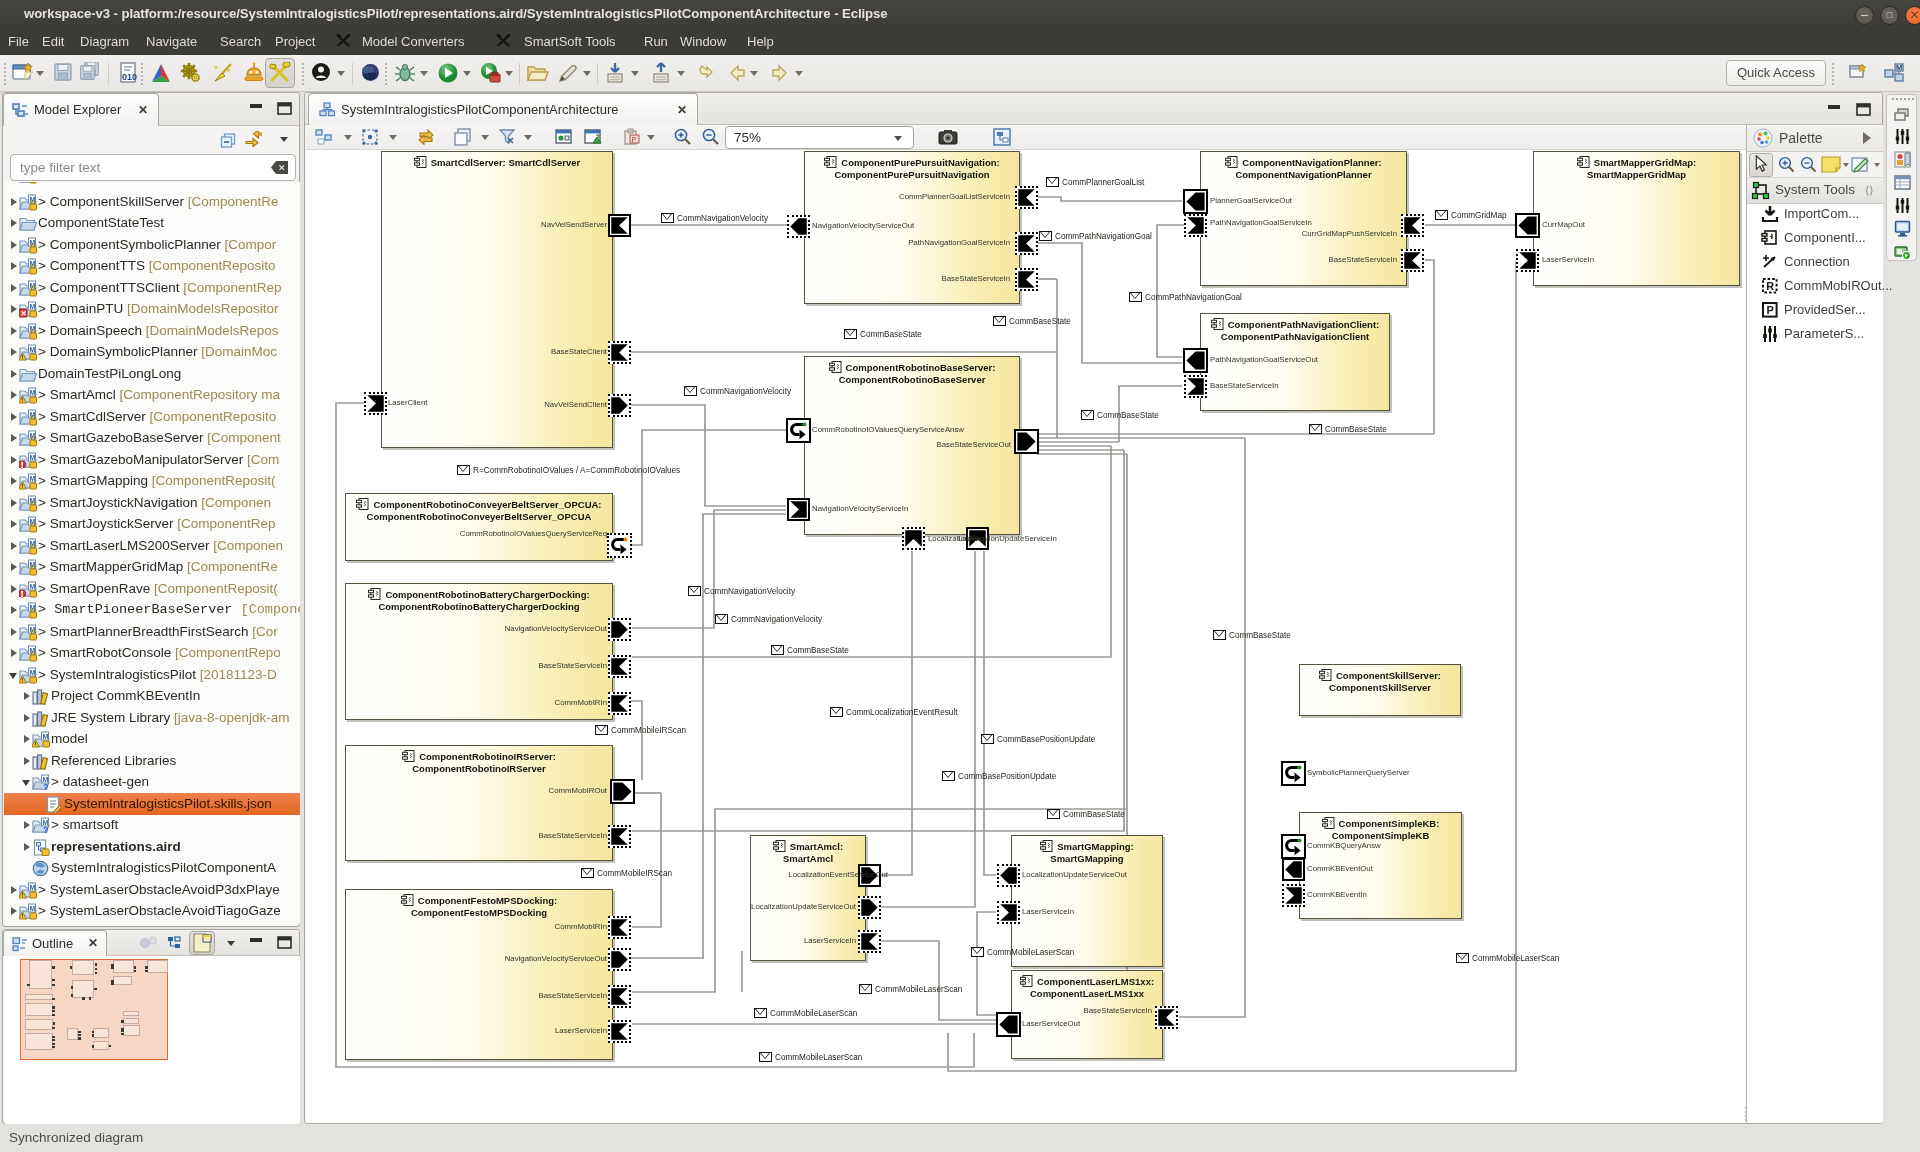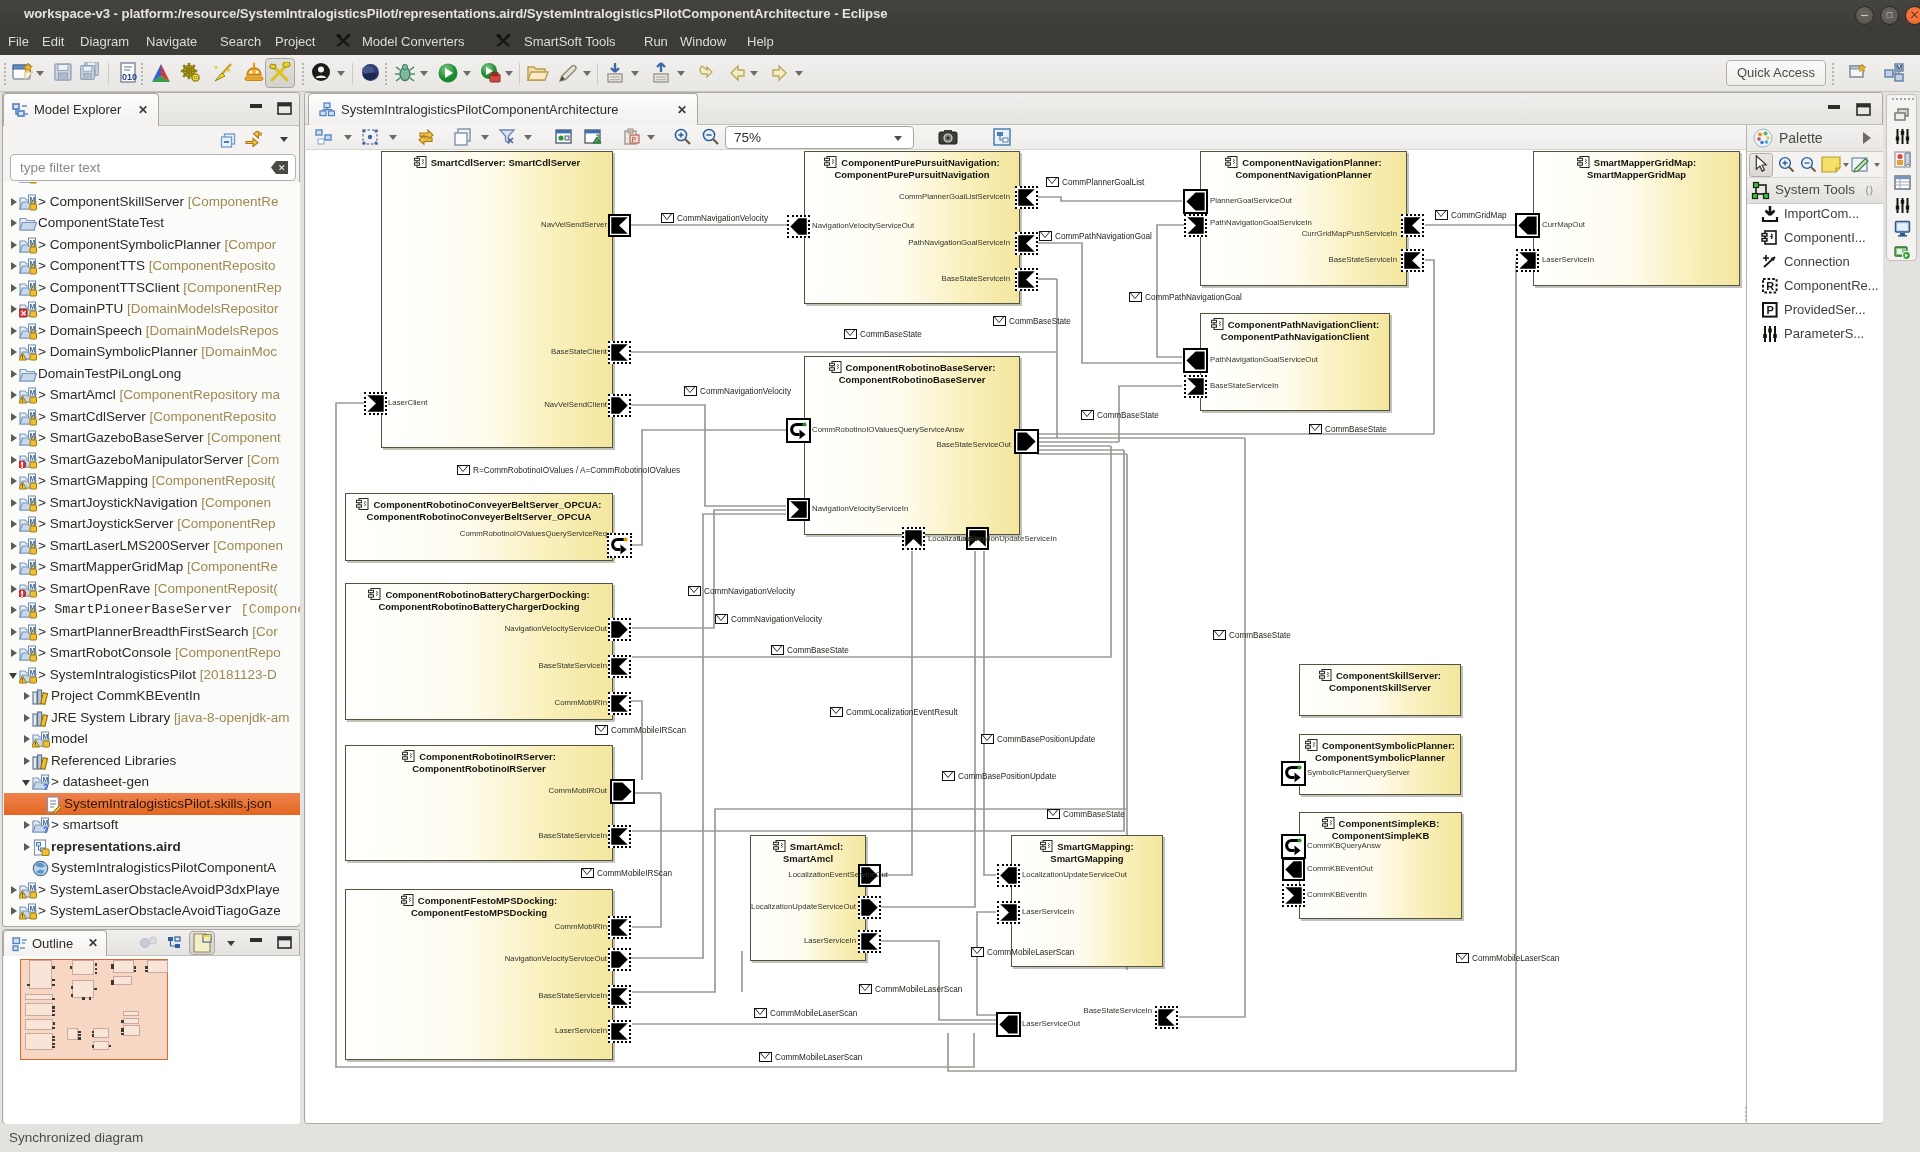--- a/index.html
+++ b/index.html
@@ -1240,35 +1240,35 @@
             </svg></span>ComponentFestoMPSDocking:<br>ComponentFestoMPSDocking</div>
       </div>
       <div class="comp" style="left:705.0px;top:685.0px;width:152px;height:132px;">
         <div class="ctitle"><span class="cicon"><svg width="13" height="12" viewBox="0 0 13 12">
               <rect x="3" y="0.5" width="9" height="11" fill="#FFFFFF" stroke="#2A2A22" stroke-width="1"></rect>
               <rect x="0.5" y="2.3" width="5" height="2.4" fill="#FFFFFF" stroke="#2A2A22" stroke-width="1"></rect>
               <rect x="0.5" y="6.8" width="5" height="2.4" fill="#FFFFFF" stroke="#2A2A22" stroke-width="1"></rect>
               <path d="M8.5 3.2 q1.9 .9 0 2.3 q1.9 .9 0 2.3" fill="none" stroke="#2A2A22" stroke-width="1"></path>
             </svg></span>SmartGMapping:<br>SmartGMapping</div>
       </div>
+      <div class="comp" style="left:705.0px;top:820.0px;width:152px;height:89px;">
+        <div class="ctitle"><span class="cicon"><svg width="13" height="12" viewBox="0 0 13 12">
+              <rect x="3" y="0.5" width="9" height="11" fill="#FFFFFF" stroke="#2A2A22" stroke-width="1"></rect>
+              <rect x="0.5" y="2.3" width="5" height="2.4" fill="#FFFFFF" stroke="#2A2A22" stroke-width="1"></rect>
+              <rect x="0.5" y="6.8" width="5" height="2.4" fill="#FFFFFF" stroke="#2A2A22" stroke-width="1"></rect>
+              <path d="M8.5 3.2 q1.9 .9 0 2.3 q1.9 .9 0 2.3" fill="none" stroke="#2A2A22" stroke-width="1"></path>
+            </svg></span>ComponentLaserLMS1xx:<br>ComponentLaserLMS1xx</div>
+      </div>
       <div class="comp" style="left:993.0px;top:514.0px;width:162px;height:52px;">
         <div class="ctitle"><span class="cicon"><svg width="13" height="12" viewBox="0 0 13 12">
               <rect x="3" y="0.5" width="9" height="11" fill="#FFFFFF" stroke="#2A2A22" stroke-width="1"></rect>
               <rect x="0.5" y="2.3" width="5" height="2.4" fill="#FFFFFF" stroke="#2A2A22" stroke-width="1"></rect>
               <rect x="0.5" y="6.8" width="5" height="2.4" fill="#FFFFFF" stroke="#2A2A22" stroke-width="1"></rect>
               <path d="M8.5 3.2 q1.9 .9 0 2.3 q1.9 .9 0 2.3" fill="none" stroke="#2A2A22" stroke-width="1"></path>
             </svg></span>ComponentSkillServer:<br>ComponentSkillServer</div>
-      </div>
-      <div class="comp" style="left:993.0px;top:584.0px;width:162px;height:61px;">
-        <div class="ctitle"><span class="cicon"><svg width="13" height="12" viewBox="0 0 13 12">
-              <rect x="3" y="0.5" width="9" height="11" fill="#FFFFFF" stroke="#2A2A22" stroke-width="1"></rect>
-              <rect x="0.5" y="2.3" width="5" height="2.4" fill="#FFFFFF" stroke="#2A2A22" stroke-width="1"></rect>
-              <rect x="0.5" y="6.8" width="5" height="2.4" fill="#FFFFFF" stroke="#2A2A22" stroke-width="1"></rect>
-              <path d="M8.5 3.2 q1.9 .9 0 2.3 q1.9 .9 0 2.3" fill="none" stroke="#2A2A22" stroke-width="1"></path>
-            </svg></span>ComponentSymbolicPlanner:<br>ComponentSymbolicPlanner</div>
       </div>
       <div class="comp" style="left:993.0px;top:662.0px;width:163px;height:107px;">
         <div class="ctitle"><span class="cicon"><svg width="13" height="12" viewBox="0 0 13 12">
               <rect x="3" y="0.5" width="9" height="11" fill="#FFFFFF" stroke="#2A2A22" stroke-width="1"></rect>
               <rect x="0.5" y="2.3" width="5" height="2.4" fill="#FFFFFF" stroke="#2A2A22" stroke-width="1"></rect>
               <rect x="0.5" y="6.8" width="5" height="2.4" fill="#FFFFFF" stroke="#2A2A22" stroke-width="1"></rect>
               <path d="M8.5 3.2 q1.9 .9 0 2.3 q1.9 .9 0 2.3" fill="none" stroke="#2A2A22" stroke-width="1"></path>
             </svg></span>ComponentSimpleKB:<br>ComponentSimpleKB</div>
       </div>
       <div class="port" style="left:301.5px;top:63.5px;width:23px;height:23px;background:#fff;">
@@ -1648,21 +1648,21 @@
           <path d="M2 5 h6 M5 2 v6" stroke="#15150F" stroke-width="1.6"></path>
         </svg>
       </div>
       <div class="pal-row" style="left:37px;top:129px;">Connection</div>
       <div class="abs" style="left:14px;top:152px;width:18px;height:18px;">
         <svg width="18" height="18">
           <rect x="2" y="2" width="13.6" height="13.6" fill="#fff" stroke="#15150F" stroke-width="2" stroke-dasharray="2.6 2"></rect>
           <text x="5.2" y="13" font-size="11" font-weight="bold" fill="#15150F" font-family="Liberation Sans">R</text>
         </svg>
       </div>
-      <div class="pal-row" style="left:37px;top:153px;">ComponentRe...</div>
+      <div class="pal-row" style="left:37px;top:153px;">CommMobIROut...</div>
       <div class="abs" style="left:14px;top:176px;width:18px;height:18px;">
         <svg width="18" height="18">
           <rect x="2" y="2" width="13.6" height="13.6" fill="#fff" stroke="#15150F" stroke-width="2"></rect>
           <text x="5.6" y="13" font-size="11" font-weight="bold" fill="#15150F" font-family="Liberation Sans">P</text>
         </svg>
       </div>
       <div class="pal-row" style="left:37px;top:177px;">ProvidedSer...</div>
       <div class="abs" style="left:14px;top:200px;width:18px;height:18px;">
         <svg width="18" height="18">
           <g stroke="#15150F" stroke-width="2">

